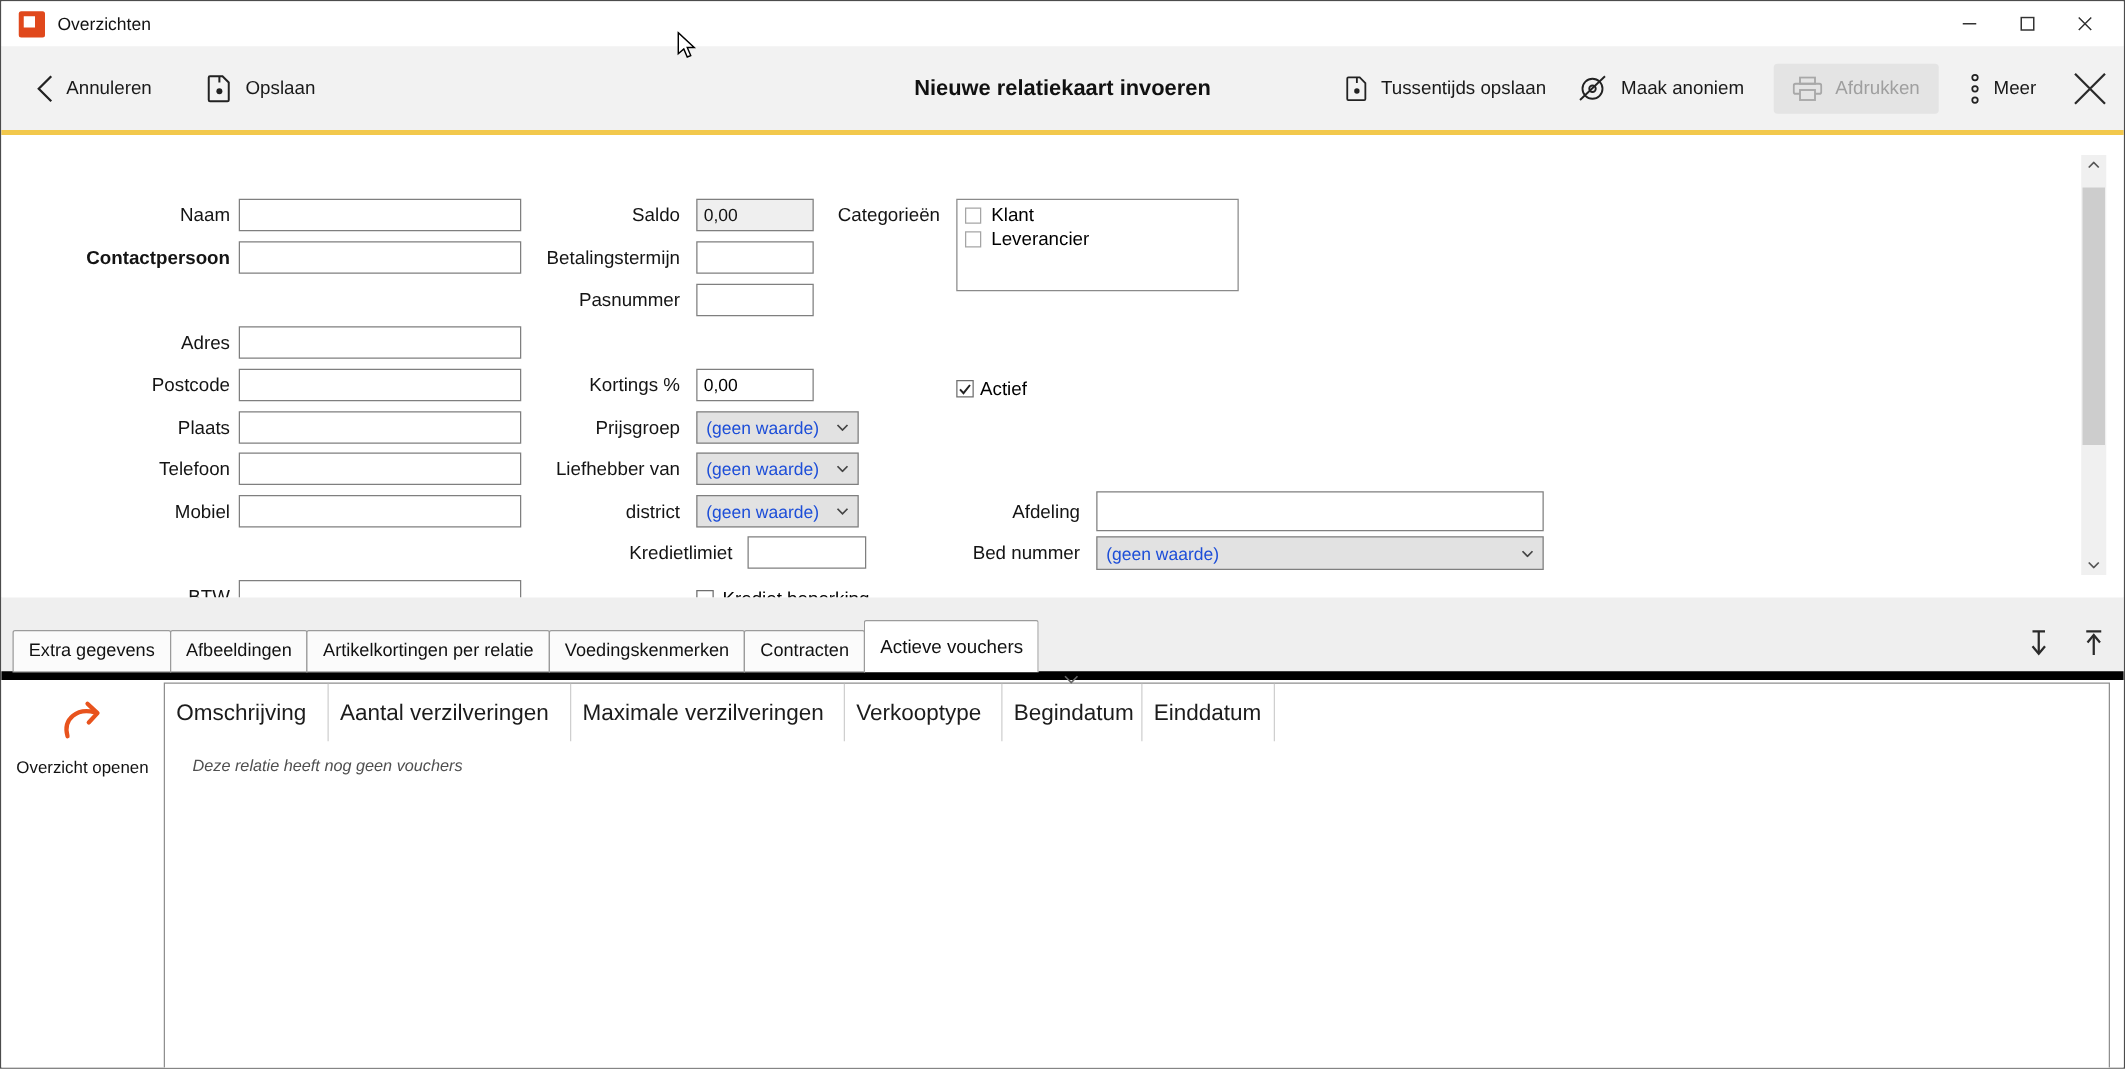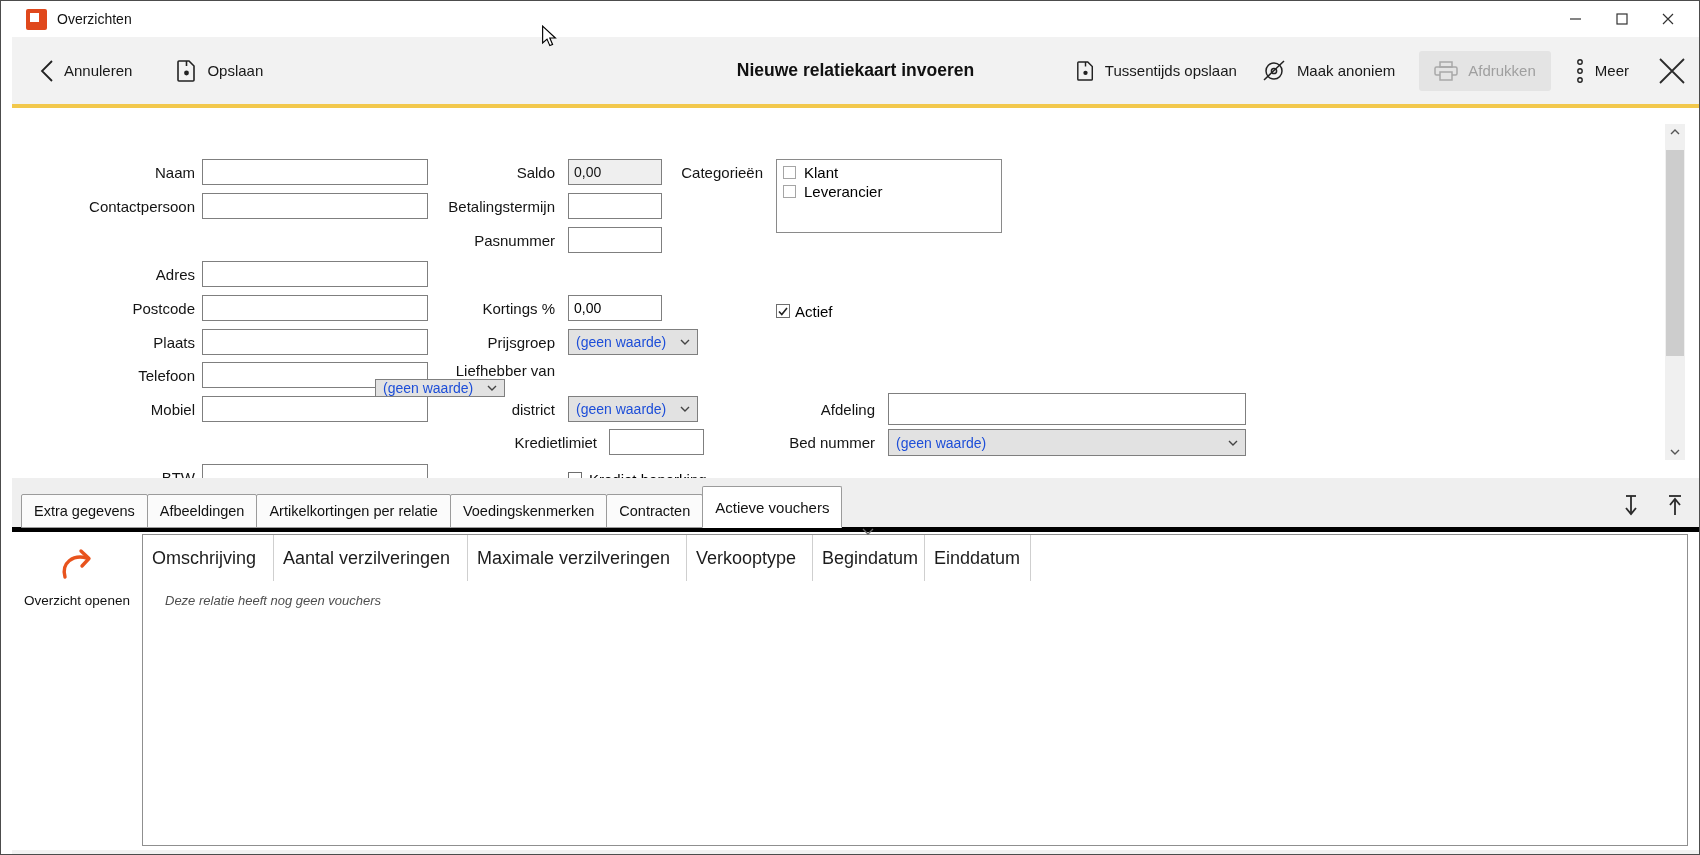--- a/index.html
+++ b/index.html
@@ -1,17 +1,17 @@
 <!DOCTYPE html>
 <html><head>
 <meta charset="utf-8">
 <style>
   html,body { margin:0; padding:0; background:#888; font-family:"Liberation Sans",sans-serif; }
   .window { position:relative; width:1700px; height:855px; background:#fff;
-            border:1px solid #4c4c4c; box-sizing:border-box; overflow:hidden;padding-left:11px; }
+            border:1px solid #4c4c4c; box-sizing:border-box; overflow:hidden; }
 
   
   .titlebar { height:36px; display:flex; align-items:center; background:#fff; }
   .app-icon { position:relative; width:21px; height:21px; margin-left:14px; background:#E0481C; border-radius:2px; flex:none; }
   .app-icon .inner { position:absolute; left:4px; top:4px; width:9px; height:9px; background:#fff; }
   .tb-title { margin-left:10px; font-size:14px; color:#121212; }
   .win-controls { margin-left:auto; display:flex; margin-right:8px; }
   .win-btn { width:46px; height:30px; display:flex; align-items:center; justify-content:center; }
 
   
@@ -40,21 +40,21 @@
   .cat-box { position:absolute; left:764px; top:51px; width:226px; height:74px; box-sizing:border-box;
              border:1px solid #8a8a8a; background:#fff; padding:3px 6px; }
   .cat-item { display:flex; align-items:center; height:19px; }
 
   
   .vscroll { position:absolute; right:14px; top:16px; width:20px; height:336px; background:#f0f0f0; }
   .vs-arrow { position:absolute; left:0; width:20px; height:16px; display:flex; align-items:center; justify-content:center; }
   .vthumb { position:absolute; left:1px; width:18px; top:26px; height:206px; background:#cdcdcd; }
 
   
-  .tabstrip { position:relative; height:54px; background:#efefef; border-bottom:5px solid #000000; box-sizing:border-box; }
+  .tabstrip { position:relative; height:66px; background:#efefef; border-bottom:7px solid #000000; box-sizing:border-box; }
   .tabs { position:absolute; left:9px; bottom:-1px; display:flex; align-items:flex-end; }
   .tab { height:34px; box-sizing:border-box; background:#fbfbfb; border:1px solid #9b9b9b; margin-right:-1px;
          display:flex; align-items:center; padding:0 12px; font-size:14.5px; color:#111; border-radius:2px 2px 0 0; white-space:nowrap; }
   .tab.active { height:42px; background:#fff; border-bottom:1px solid #fff; position:relative; z-index:3; font-size:15px; }
   .tab-icons { position:absolute; right:16px; bottom:7px; display:flex; gap:28px; }
 
   
   .voucher-panel { position:relative; display:flex; height:318px; background:#fff; }
   .gutter { width:130px; flex:none; text-align:center; }
   .gutter-label { font-size:13.5px; margin-top:7px; color:#111; }
@@ -157,21 +157,21 @@
   </div>
   <div class="yellow-line"></div>
 
   <div class="form-area">
 
     <div class="frow" style="left:0;top:51px;">
       <span class="flabel" style="width:190px;">Naam</span>
       <input class="ti" style="width: 226px;" value="">
     </div>
     <div class="frow" style="left:0;top:85px;">
-      <span class="flabel" style="width:190px;">Contactpersoon</span>
+      <span class="flabel" style="width:190px;font-weight:bold;">Contactpersoon</span>
       <input class="ti" style="width: 226px;" value="">
     </div>
     <div class="frow" style="left:0;top:153px;">
       <span class="flabel" style="width:190px;">Adres</span>
       <input class="ti" style="width: 226px;" value="">
     </div>
     <div class="frow" style="left:0;top:187px;">
       <span class="flabel" style="width:190px;">Postcode</span>
       <input class="ti" style="width: 226px;" value="">
     </div>
@@ -210,21 +210,21 @@
     </div>
     <div class="frow" style="left:300px;top:221px;">
       <span class="flabel" style="width:250px;">Prijsgroep</span>
       <div class="combo" style="width:130px;margin-left:6px;">
         <span>(geen waarde)</span>
         <svg class="chev" width="10" height="6" viewBox="0 0 10 6">
             <polyline points="1,1 5,5 9,1" fill="none" stroke="#444" stroke-width="1.4"></polyline>
           </svg>
       </div>
     </div>
-    <div class="frow" style="left:300px;top:254px;flex-direction:column;">
+    <div class="frow" style="left:300px;top:254px;">
       <span class="flabel" style="width:250px;">Liefhebber van</span>
       <div class="combo" style="width:130px;margin-left:6px;">
         <span>(geen waarde)</span>
         <svg class="chev" width="10" height="6" viewBox="0 0 10 6">
             <polyline points="1,1 5,5 9,1" fill="none" stroke="#444" stroke-width="1.4"></polyline>
           </svg>
       </div>
     </div>
     <div class="frow" style="left:300px;top:288px;">
       <span class="flabel" style="width:250px;">district</span>

